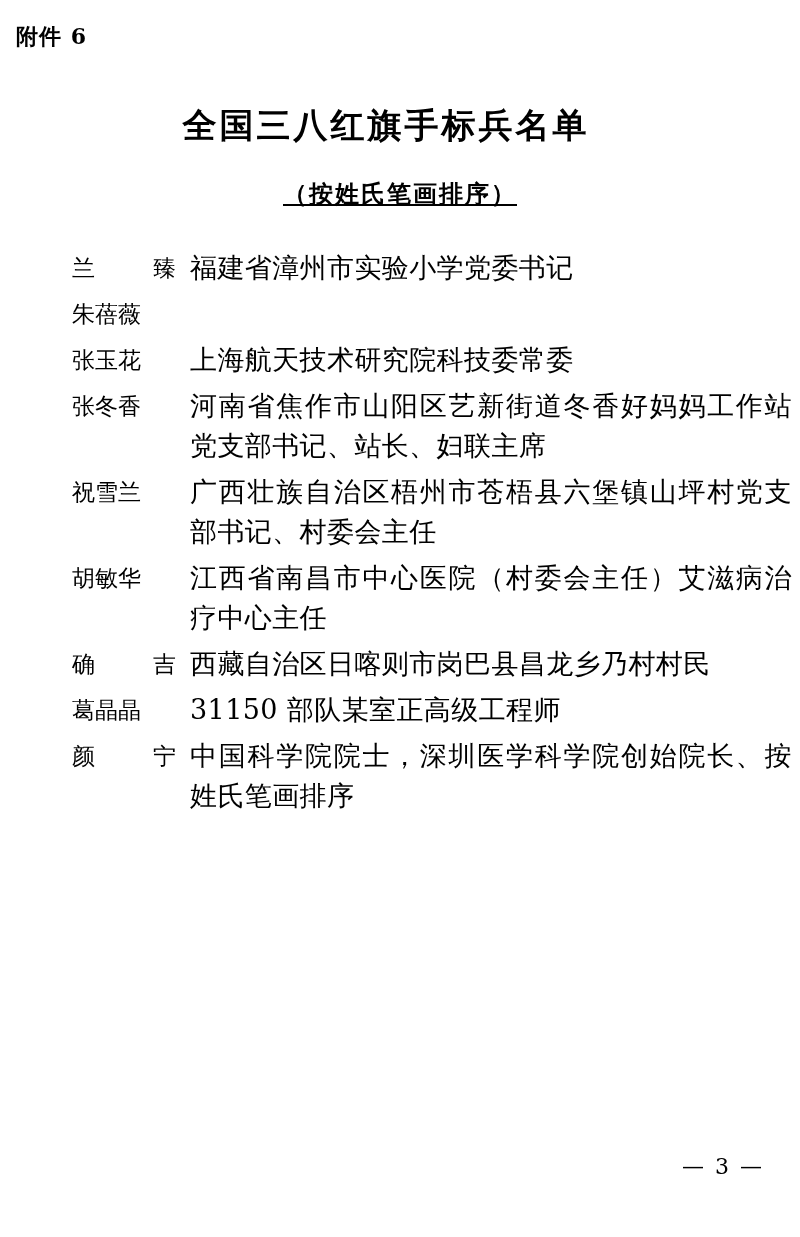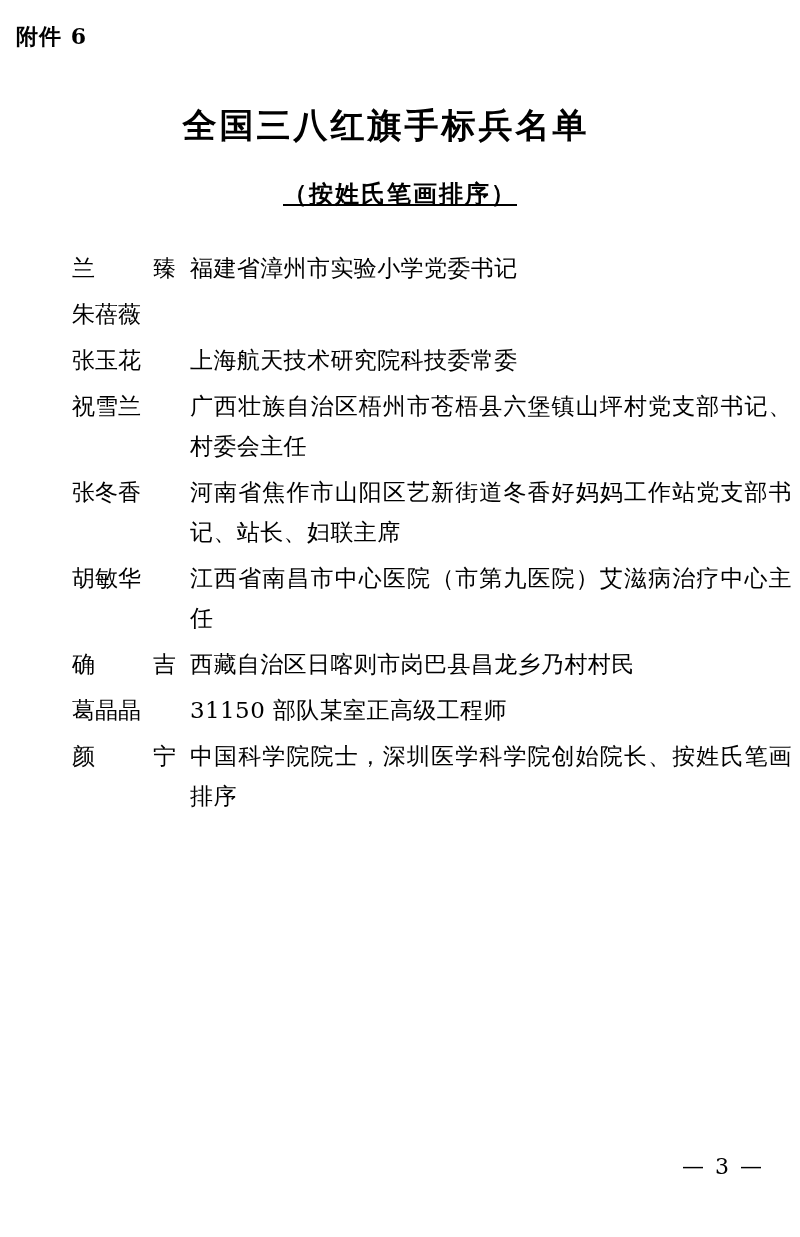--- a/index.html
+++ b/index.html
@@ -74,21 +74,21 @@
     white-space: nowrap;
   }
   .entry-name.spaced {
     display: flex;
     justify-content: space-between;
     width: 104px;
     padding-right: 14px;
   }
   .entry-desc {
     flex: 1 1 auto;
-    font-size: 23px;
+    font-size: 27px;
     line-height: 40px;
     letter-spacing: 0.4px;
     text-align: justify;
     text-justify: inter-ideograph;
   }
   .page-number {
     position: absolute;
     left: 0;
     bottom: 58px;
     width: 764px;
@@ -121,32 +121,32 @@
     <div class="entry">
       <div class="entry-name">朱蓓薇</div>
     </div>
 
     <div class="entry">
       <div class="entry-name">张玉花</div>
       <div class="entry-desc">上海航天技术研究院科技委常委</div>
     </div>
 
     <div class="entry">
+      <div class="entry-name">张冬香</div>
+      <div class="entry-desc">河南省焦作市山阳区艺新街道冬香好妈妈工作站党支部书记、站长、妇联主席</div>
+    </div>
+
+    <div class="entry">
       <div class="entry-name">祝雪兰</div>
       <div class="entry-desc">广西壮族自治区梧州市苍梧县六堡镇山坪村党支部书记、村委会主任</div>
     </div>
 
     <div class="entry">
-      <div class="entry-name">张冬香</div>
-      <div class="entry-desc">河南省焦作市山阳区艺新街道冬香好妈妈工作站党支部书记、站长、妇联主席</div>
-    </div>
-
-    <div class="entry">
       <div class="entry-name">胡敏华</div>
-      <div class="entry-desc">江西省南昌市中心医院（市第九医院）艾滋病治疗中心主任</div>
+      <div class="entry-desc">江西省南昌市中心医院（村委会主任）艾滋病治疗中心主任</div>
     </div>
 
     <div class="entry">
       <div class="entry-name spaced">
         <span>确</span>
         <span>吉</span>
       </div>
       <div class="entry-desc">西藏自治区日喀则市岗巴县昌龙乡乃村村民</div>
     </div>
 

